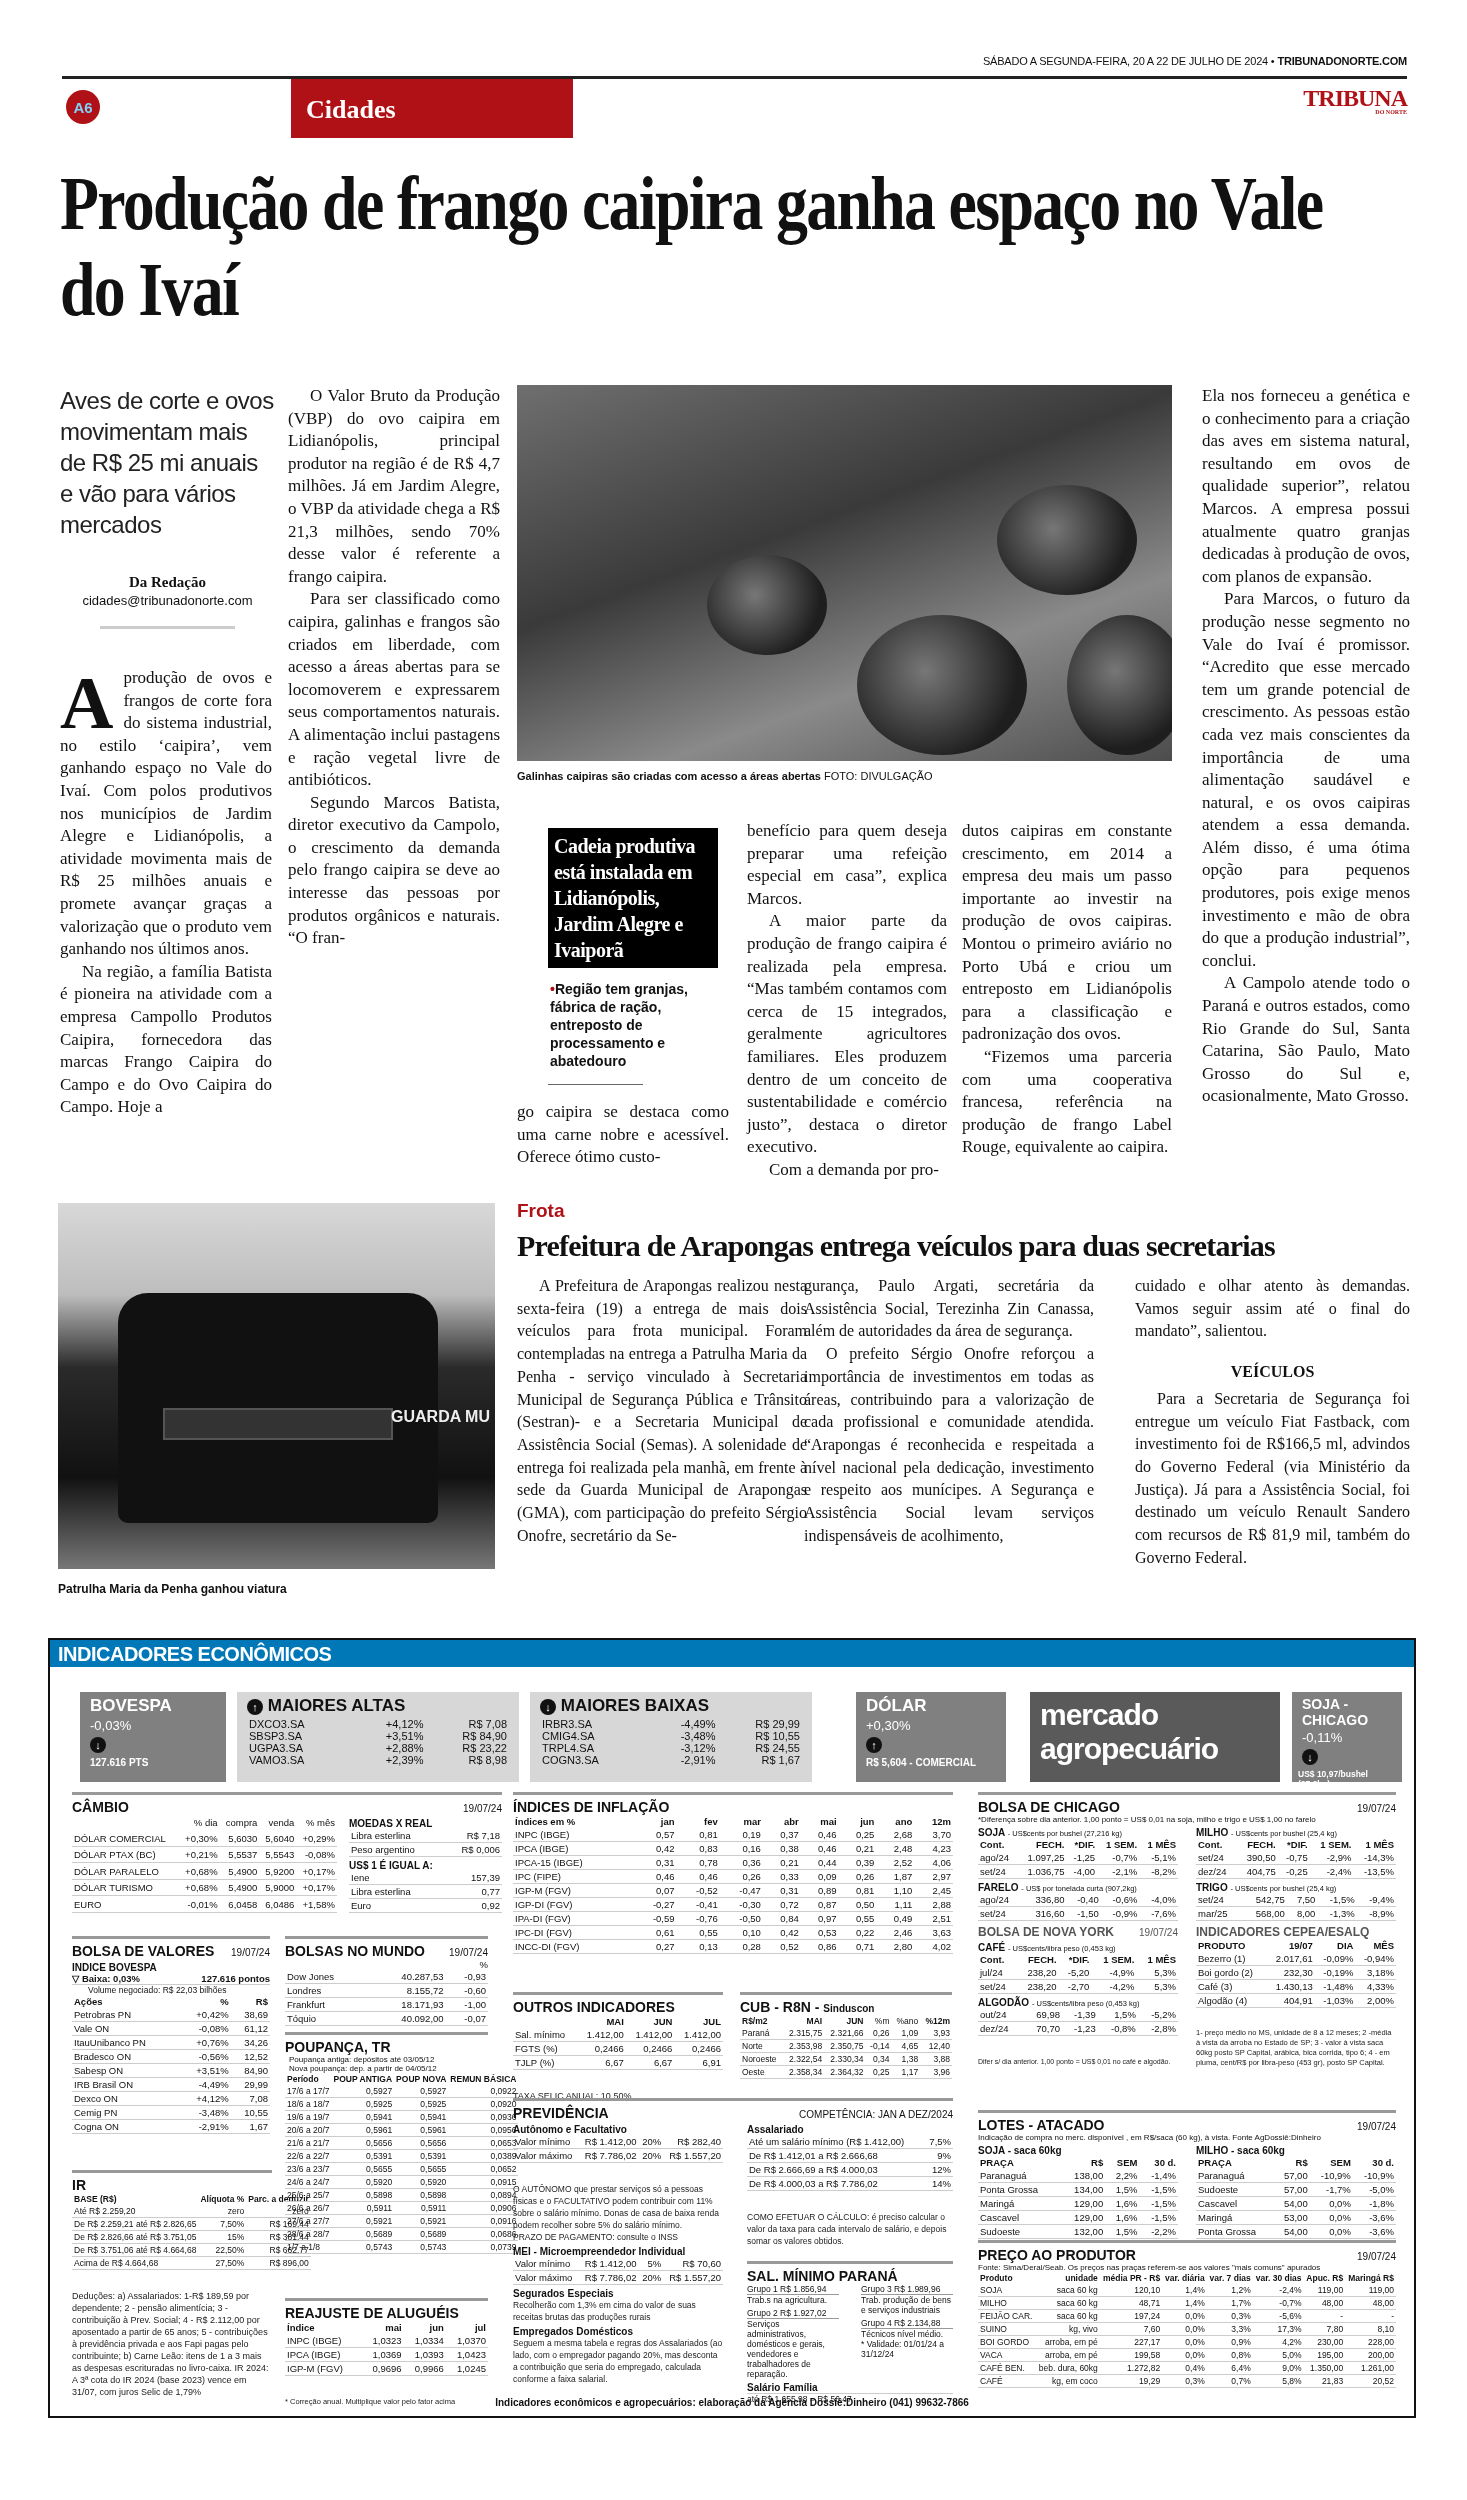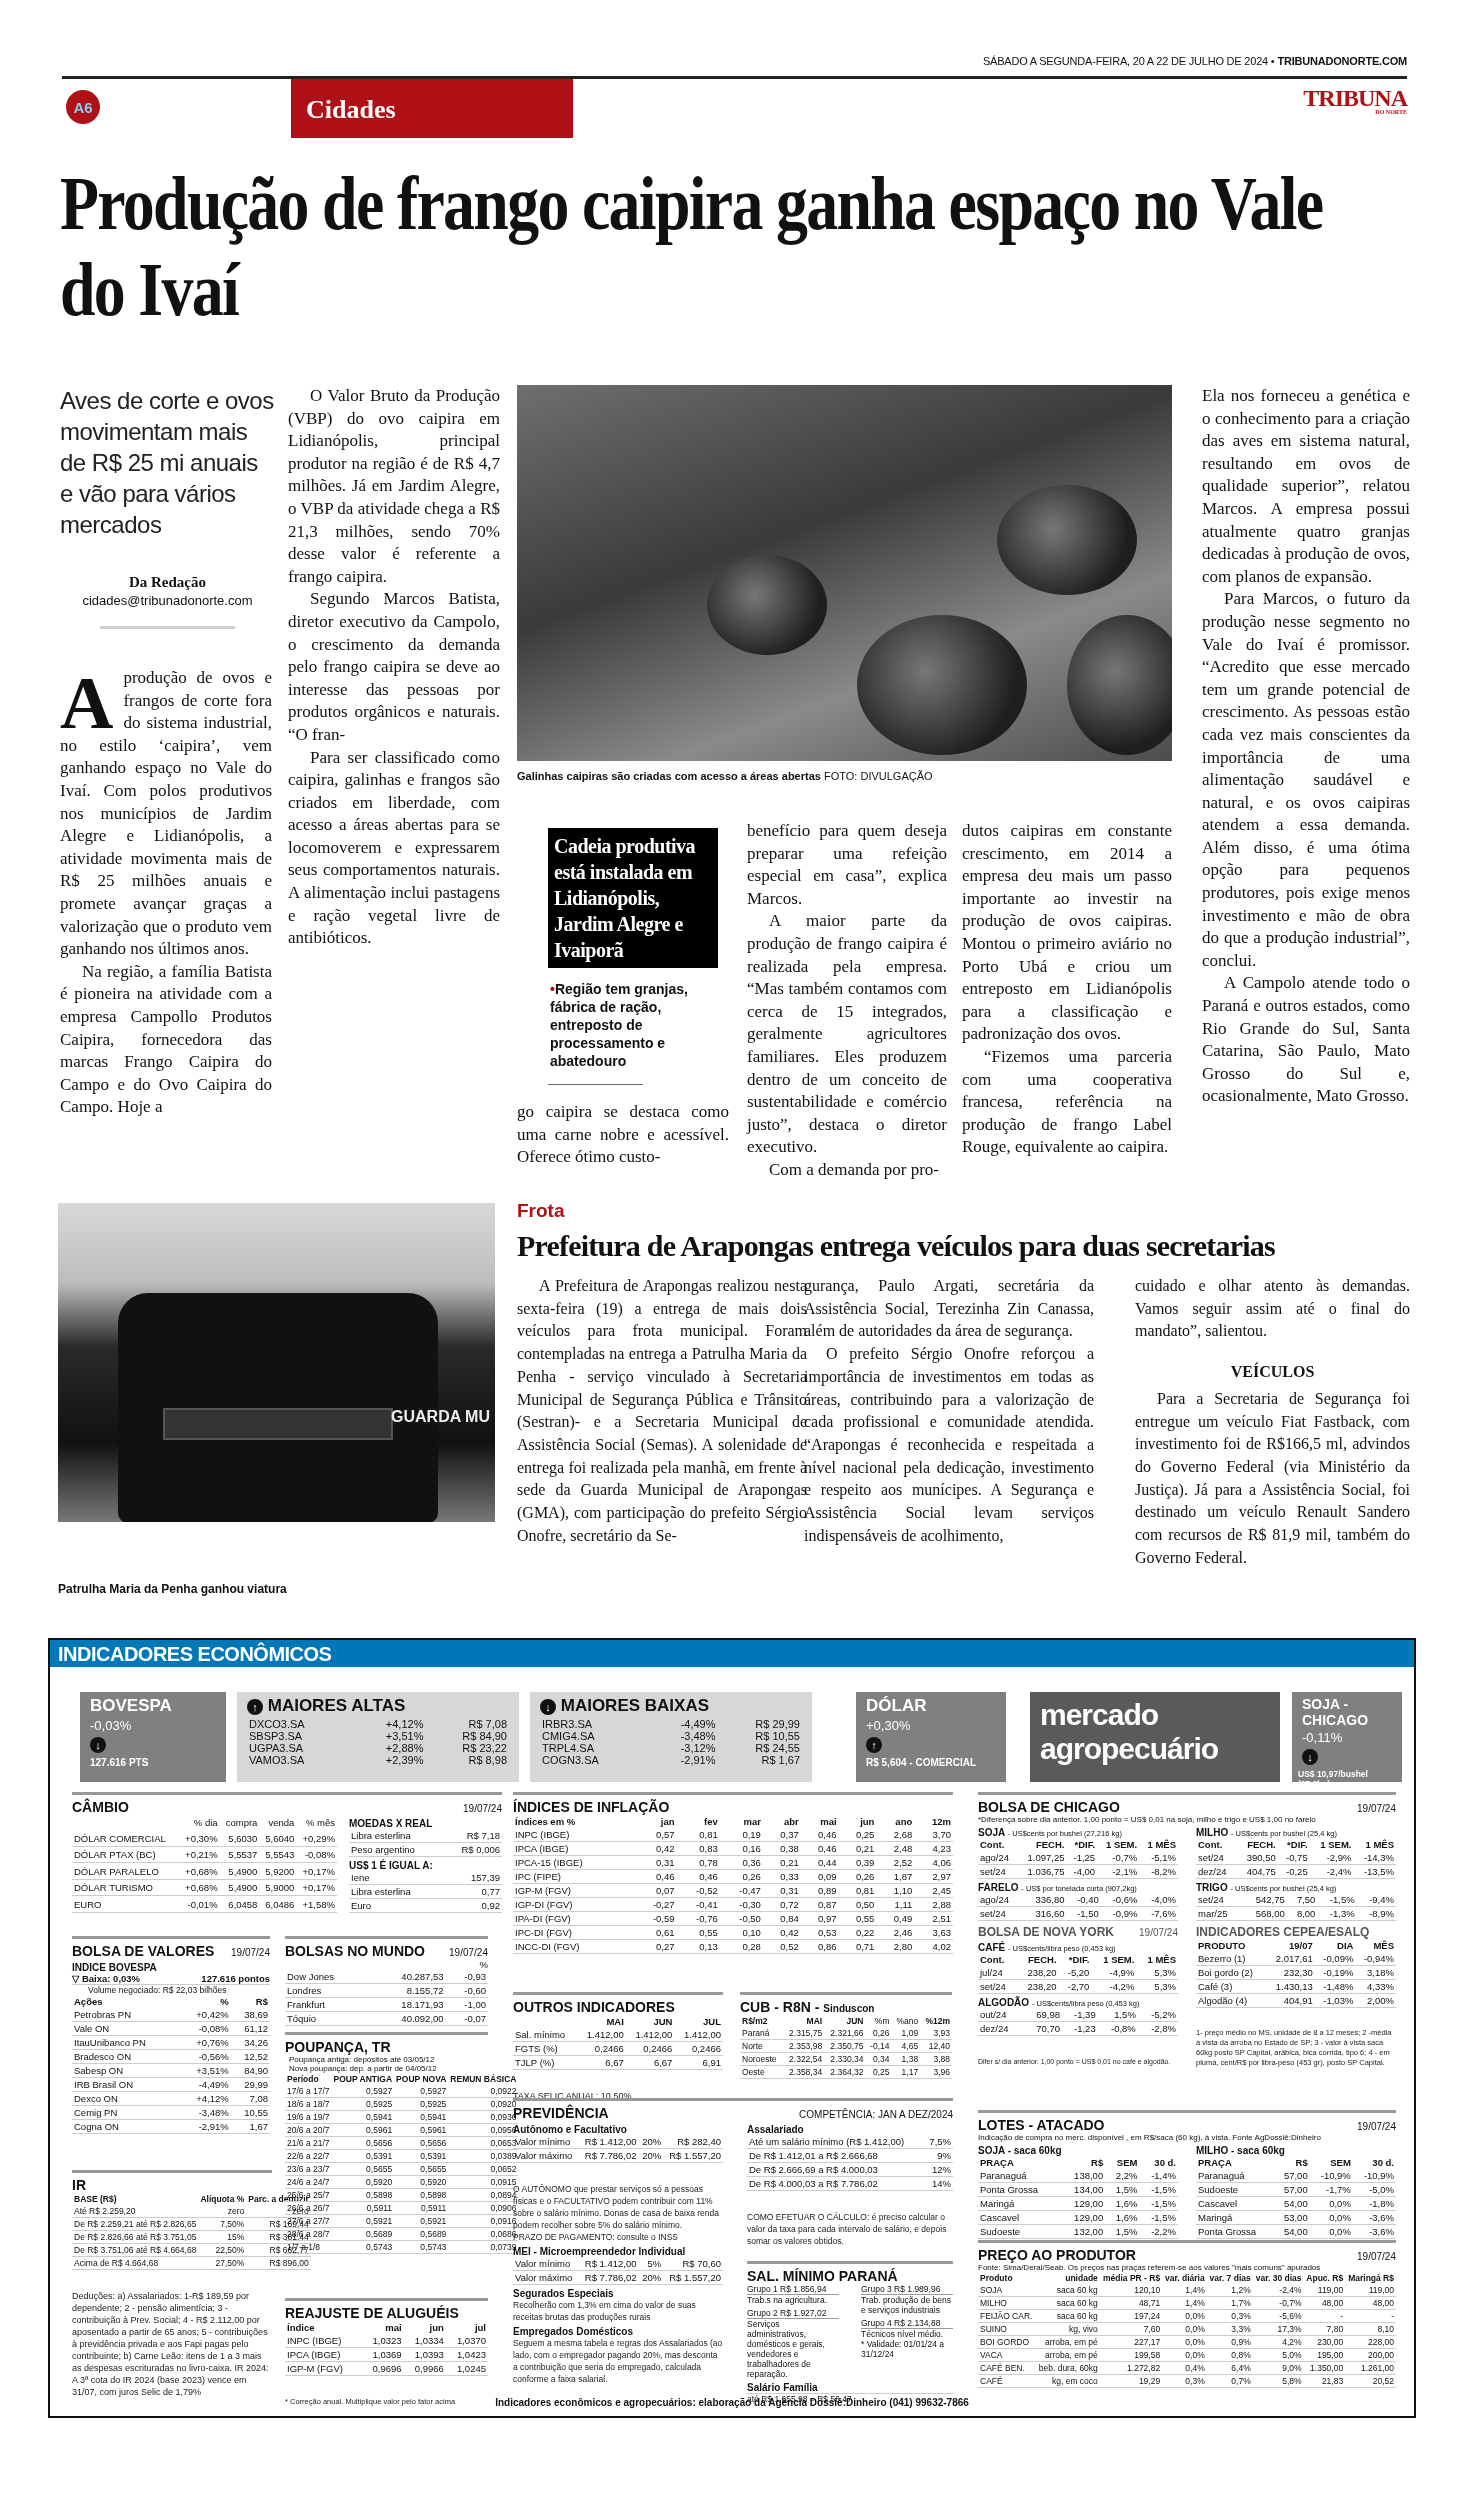--- a/index.html
+++ b/index.html
@@ -26,21 +26,21 @@
 .dropcap{float:left;font:700 74px/60px "Liberation Serif",serif;margin:6px 10px 0 0}
 .photo1{left:517px;top:385px;width:655px;height:376px;background:linear-gradient(160deg,#6f6f6f,#3a3a3a 40%,#8a8a8a 70%,#4c4c4c);overflow:hidden}
 .photo1 .chick{position:absolute;border-radius:50%;background:radial-gradient(circle at 40% 40%,#777,#1e1e1e 70%)}
 .cap{font:700 11px "Liberation Sans",sans-serif}
 .cap span{font-weight:400}
 .quotebox{left:548px;top:828px;width:170px}
 .quotebox .q{background:#000000;color:#fff;font:700 20px/26px "Liberation Serif",serif;padding:5px 6px;letter-spacing:-.5px}
 .quotebox .b{font:700 14px/18px "Liberation Sans",sans-serif;margin-top:12px;padding-left:2px}
 .quotebox .b i{color:#b01116;font-style:normal}
 .quotebox .r{width:95px;height:1px;background:#666;margin-top:14px}
-.photo2{left:58px;top:1203px;width:437px;height:319px;background:linear-gradient(180deg,#d8d8d8 0,#bdbdbd 25%,#2a2a2a 45%,#111 75%,#777 100%);overflow:hidden}
+.photo2{left:58px;top:1203px;width:437px;height:366px;background:linear-gradient(180deg,#d8d8d8 0,#bdbdbd 25%,#2a2a2a 45%,#111 75%,#777 100%);overflow:hidden}
 .photo2 .car{position:absolute;left:60px;top:90px;width:320px;height:230px;background:#111;border-radius:30px 30px 10px 10px}
 .photo2 .grill{position:absolute;left:105px;top:205px;width:230px;height:32px;background:#333;border:2px solid #555}
 .photo2 .txt{position:absolute;right:5px;top:205px;color:#eee;font:700 16px "Liberation Sans",sans-serif}
 .kicker{left:517px;top:1200px;color:#b01116;font:700 19px "Liberation Sans",sans-serif}
 .frotahead{left:517px;top:1229px;font:700 30px "Liberation Serif",serif;letter-spacing:-.8px;white-space:nowrap}
 .frota{font-size:16px;line-height:22.7px}
 .vehead{text-align:center;font-weight:700;font-size:16px;margin:18px 0 4px}
 
 .ind{left:48px;top:1638px;width:1368px;height:780px;border:2px solid #111}
 .indbar{position:absolute;left:0;top:0;width:100%;height:27px;background:#0078b8;color:#fff;font:700 20px "Liberation Sans",sans-serif;padding:3px 8px;letter-spacing:-.5px}
@@ -82,22 +82,22 @@
   <div class="n">Da Redação</div>
   <div class="e">cidades@tribunadonorte.com</div>
   <div class="rule"></div>
 </div>
 <div class="abs col" style="left:60px;top:667px;width:212px">
   <p class="noind"><span class="dropcap">A</span><span>produção de ovos e frangos de corte fora do sistema industrial, no estilo ‘caipira’, vem ganhando espaço no Vale do Ivaí. Com polos produtivos nos municípios de Jardim Alegre e Lidianópolis, a atividade movimenta mais de R$ 25 milhões anuais e promete avançar graças a valorização que o produto vem ganhando nos últimos anos.</span></p>
   <p>Na região, a família Batista é pioneira na atividade com a empresa Campollo Produtos Caipira, fornecedora das marcas Frango Caipira do Campo e do Ovo Caipira do Campo. Hoje a</p>
 </div>
 <div class="abs col" style="left:288px;top:385px;width:212px">
   <p>O Valor Bruto da Produção (VBP) do ovo caipira em Lidianópolis, principal produtor na região é de R$ 4,7 milhões. Já em Jardim Alegre, o VBP da atividade chega a R$ 21,3 milhões, sendo 70% desse valor é referente a frango caipira.</p>
+  <p>Para ser classificado como caipira, galinhas e frangos são criados em liberdade, com acesso a áreas abertas para se locomoverem e expressarem seus comportamentos naturais. A alimentação inclui pastagens e ração vegetal livre de antibióticos.</p>
   <p>Segundo Marcos Batista, diretor executivo da Campolo, o crescimento da demanda pelo frango caipira se deve ao interesse das pessoas por produtos orgânicos e naturais. “O fran-</p>
-  <p>Para ser classificado como caipira, galinhas e frangos são criados em liberdade, com acesso a áreas abertas para se locomoverem e expressarem seus comportamentos naturais. A alimentação inclui pastagens e ração vegetal livre de antibióticos.</p>
 </div>
 
 <div class="abs photo1">
   <div class="chick" style="left:190px;top:170px;width:120px;height:100px"></div>
   <div class="chick" style="left:340px;top:230px;width:170px;height:140px"></div>
   <div class="chick" style="left:480px;top:100px;width:140px;height:110px"></div>
   <div class="chick" style="left:550px;top:230px;width:120px;height:140px"></div>
 </div>
 <div class="abs cap" style="left:517px;top:770px"><span style="font-weight:700">Galinhas caipiras são criadas  com acesso a áreas abertas</span> <span>FOTO: DIVULGAÇÃO</span></div>
 

